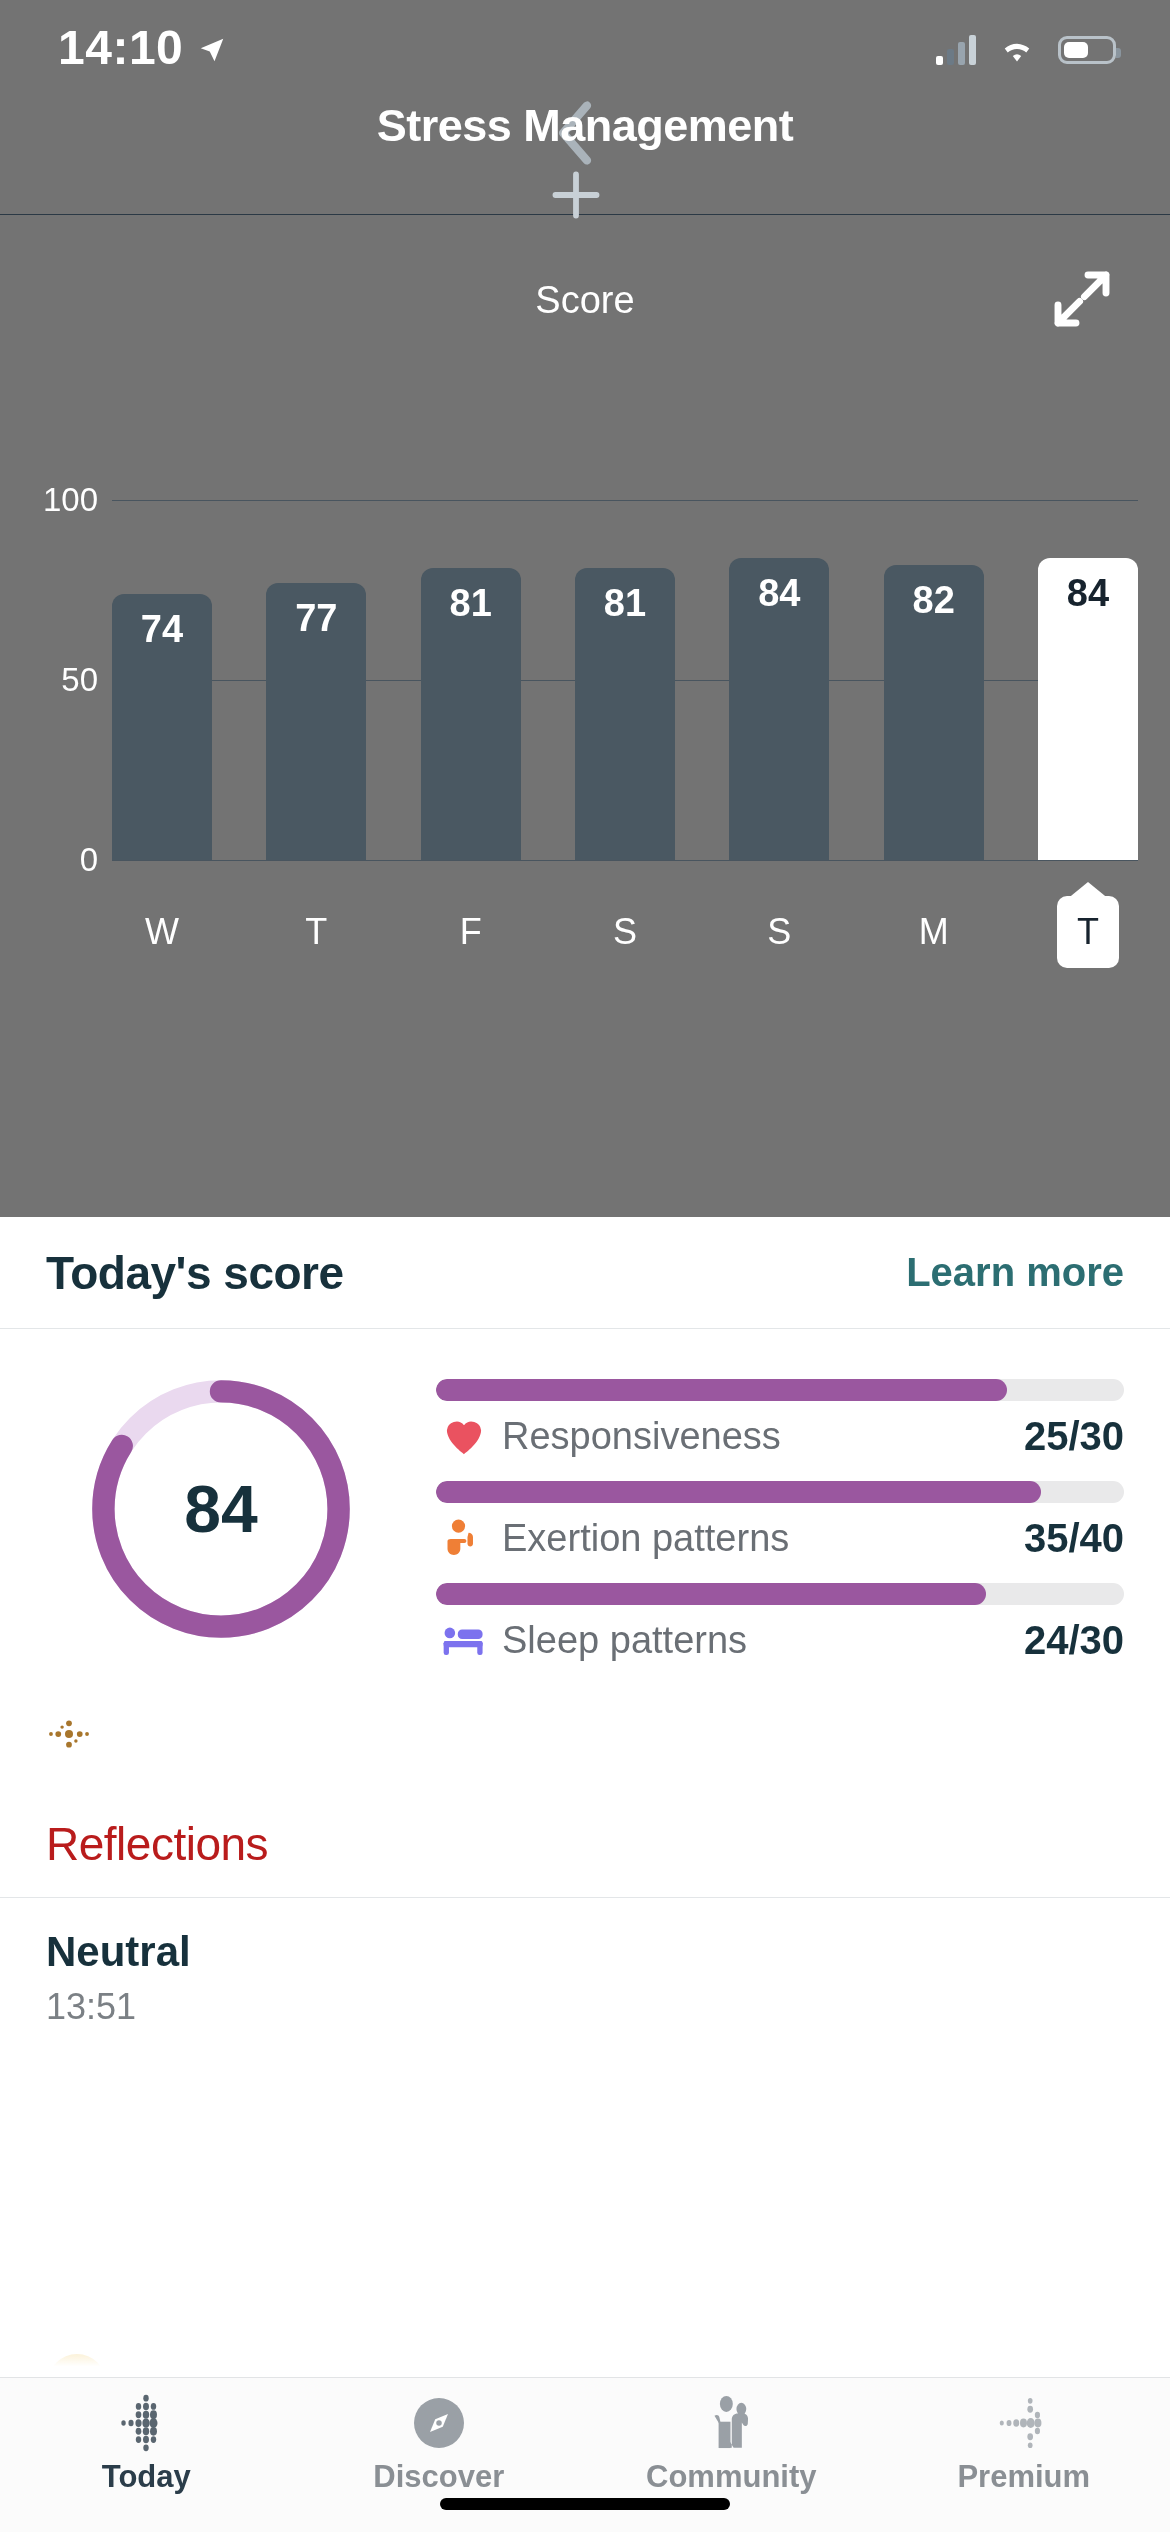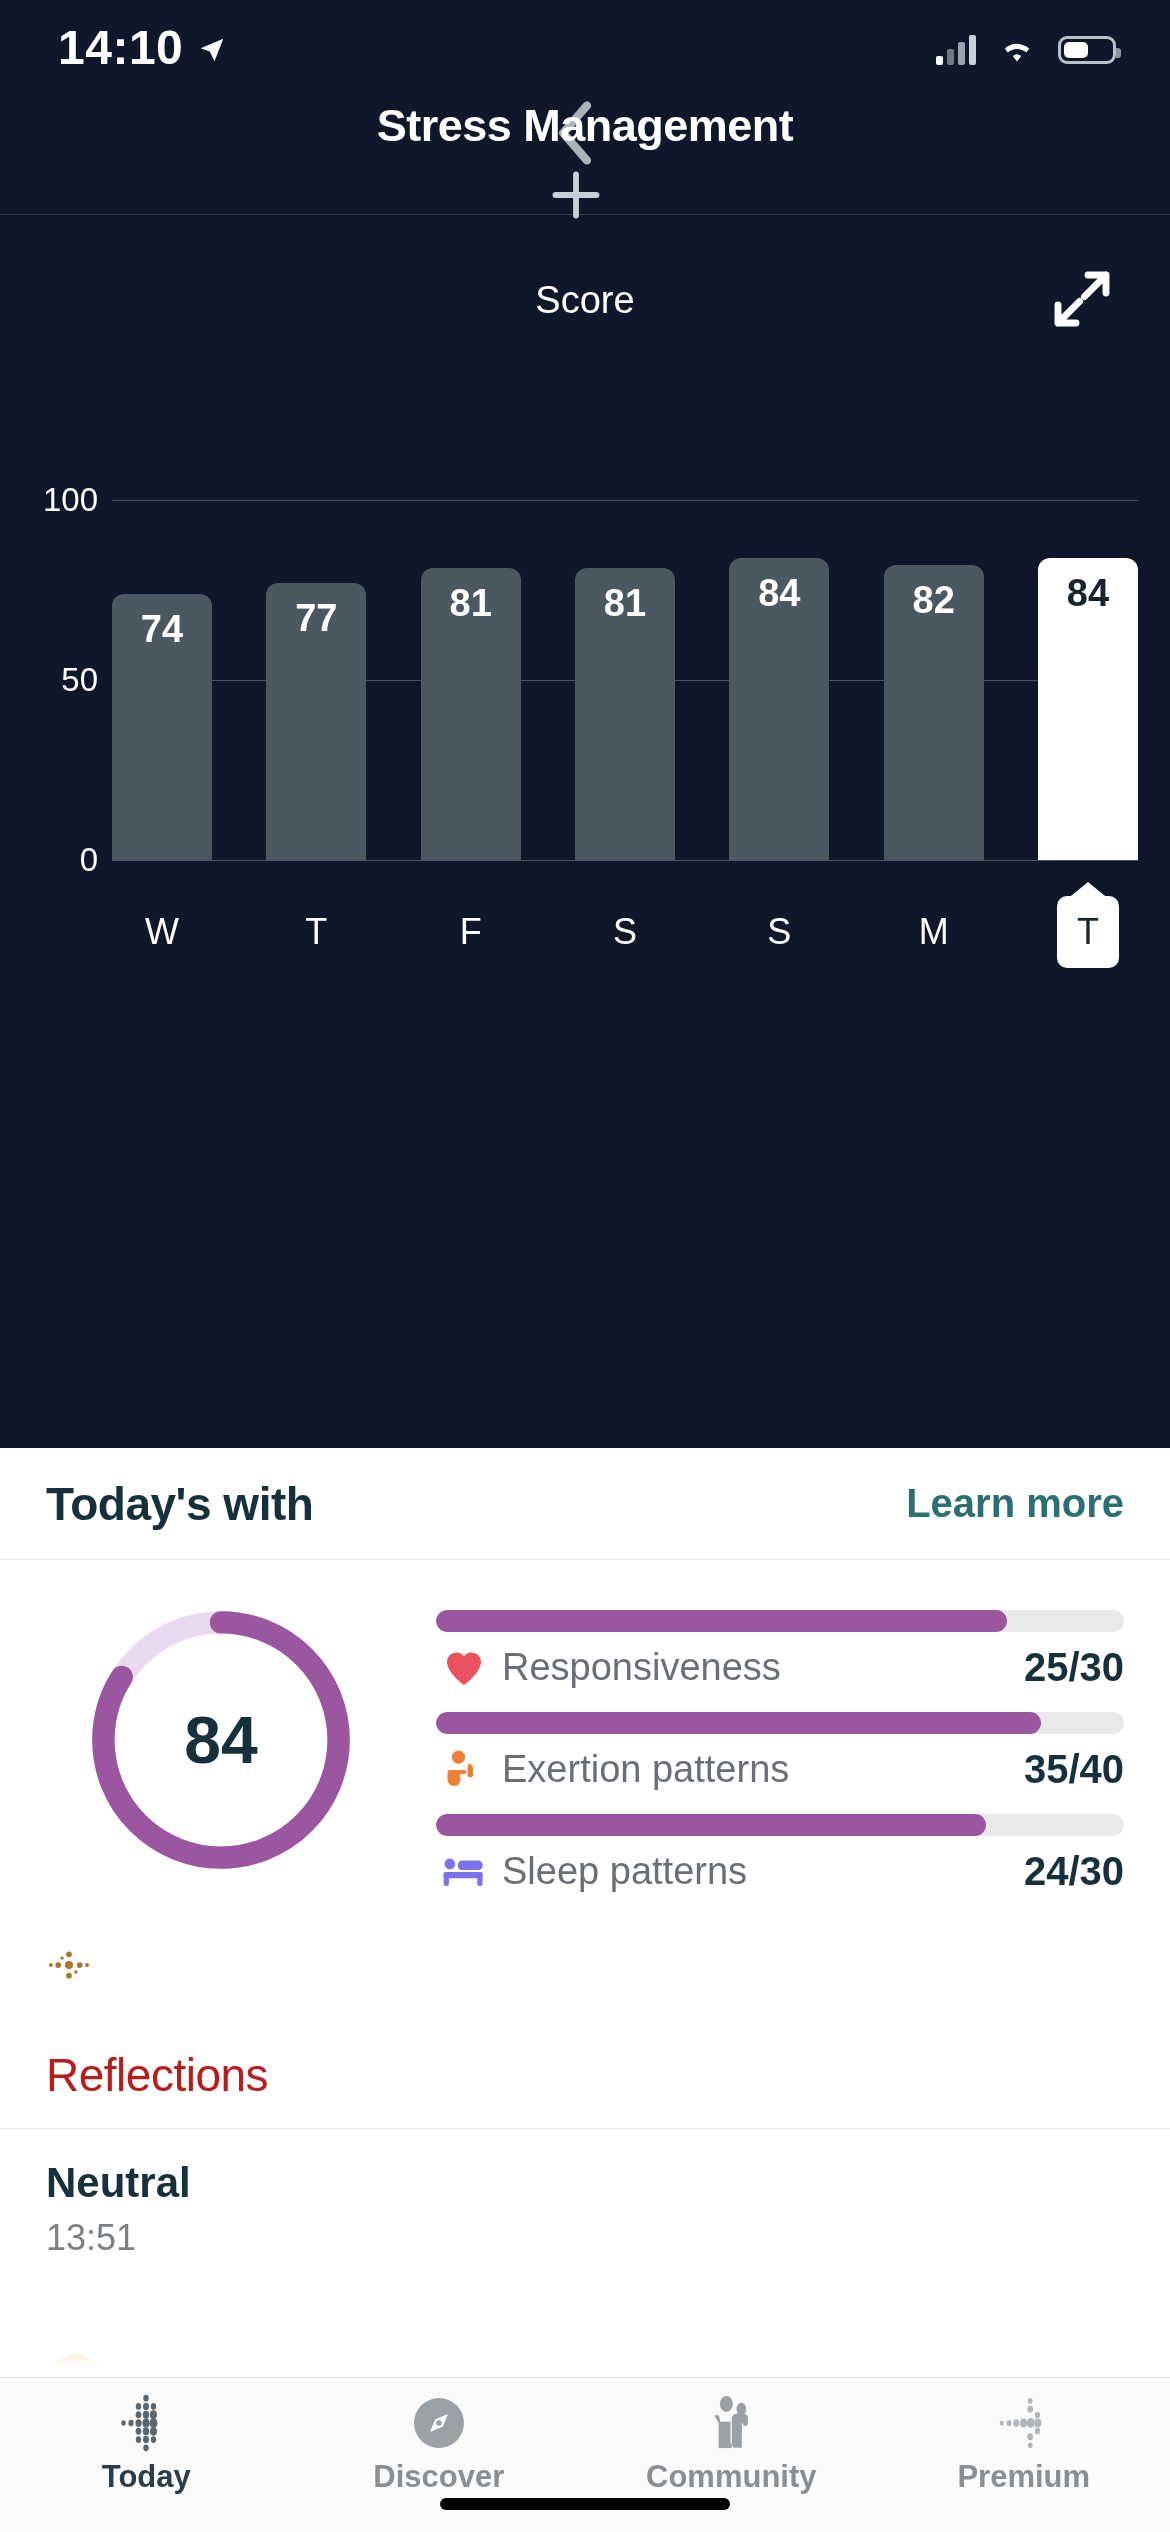--- a/index.html
+++ b/index.html
@@ -6,23 +6,23 @@
   html,body { width:1170px; height:2532px; }
   body {
     font-family:"Liberation Sans", sans-serif;
     background:#ffffff;
     overflow:hidden;
     position:relative;
   }
 
   
   .dark-top {
-    background:#0f172a;
+    background:#737373;
     width:1170px;
-    height:1448px;
+    height:1217px;
     position:relative;
   }
 
   
   .statusbar {
     height:100px;
     display:flex;
     align-items:center;
     justify-content:space-between;
     padding:0 54px 0 58px;
@@ -352,21 +352,21 @@
       <div class="xl">
         <div class="tagbox">
           <span>T</span>
         </div>
       </div>
     </div>
   </div>
 </div>
 
 <div class="section-head">
-  <h2>Today's with</h2>
+  <h2>Today's score</h2>
   <div class="learn-more">Learn more</div>
 </div>
 
 <div class="score-body">
   <div class="ring-box">
     <div class="ring-holder">
       <svg width="280" height="280" viewBox="0 0 100 100">
         <circle cx="50" cy="50" r="42" fill="none" stroke="#ead9ef" stroke-width="8"></circle>
         <circle cx="50" cy="50" r="42" fill="none" stroke="#9a579f" stroke-width="8" stroke-linecap="round" stroke-dasharray="221.6 263.9" transform="rotate(-90 50 50)"></circle>
       </svg>

